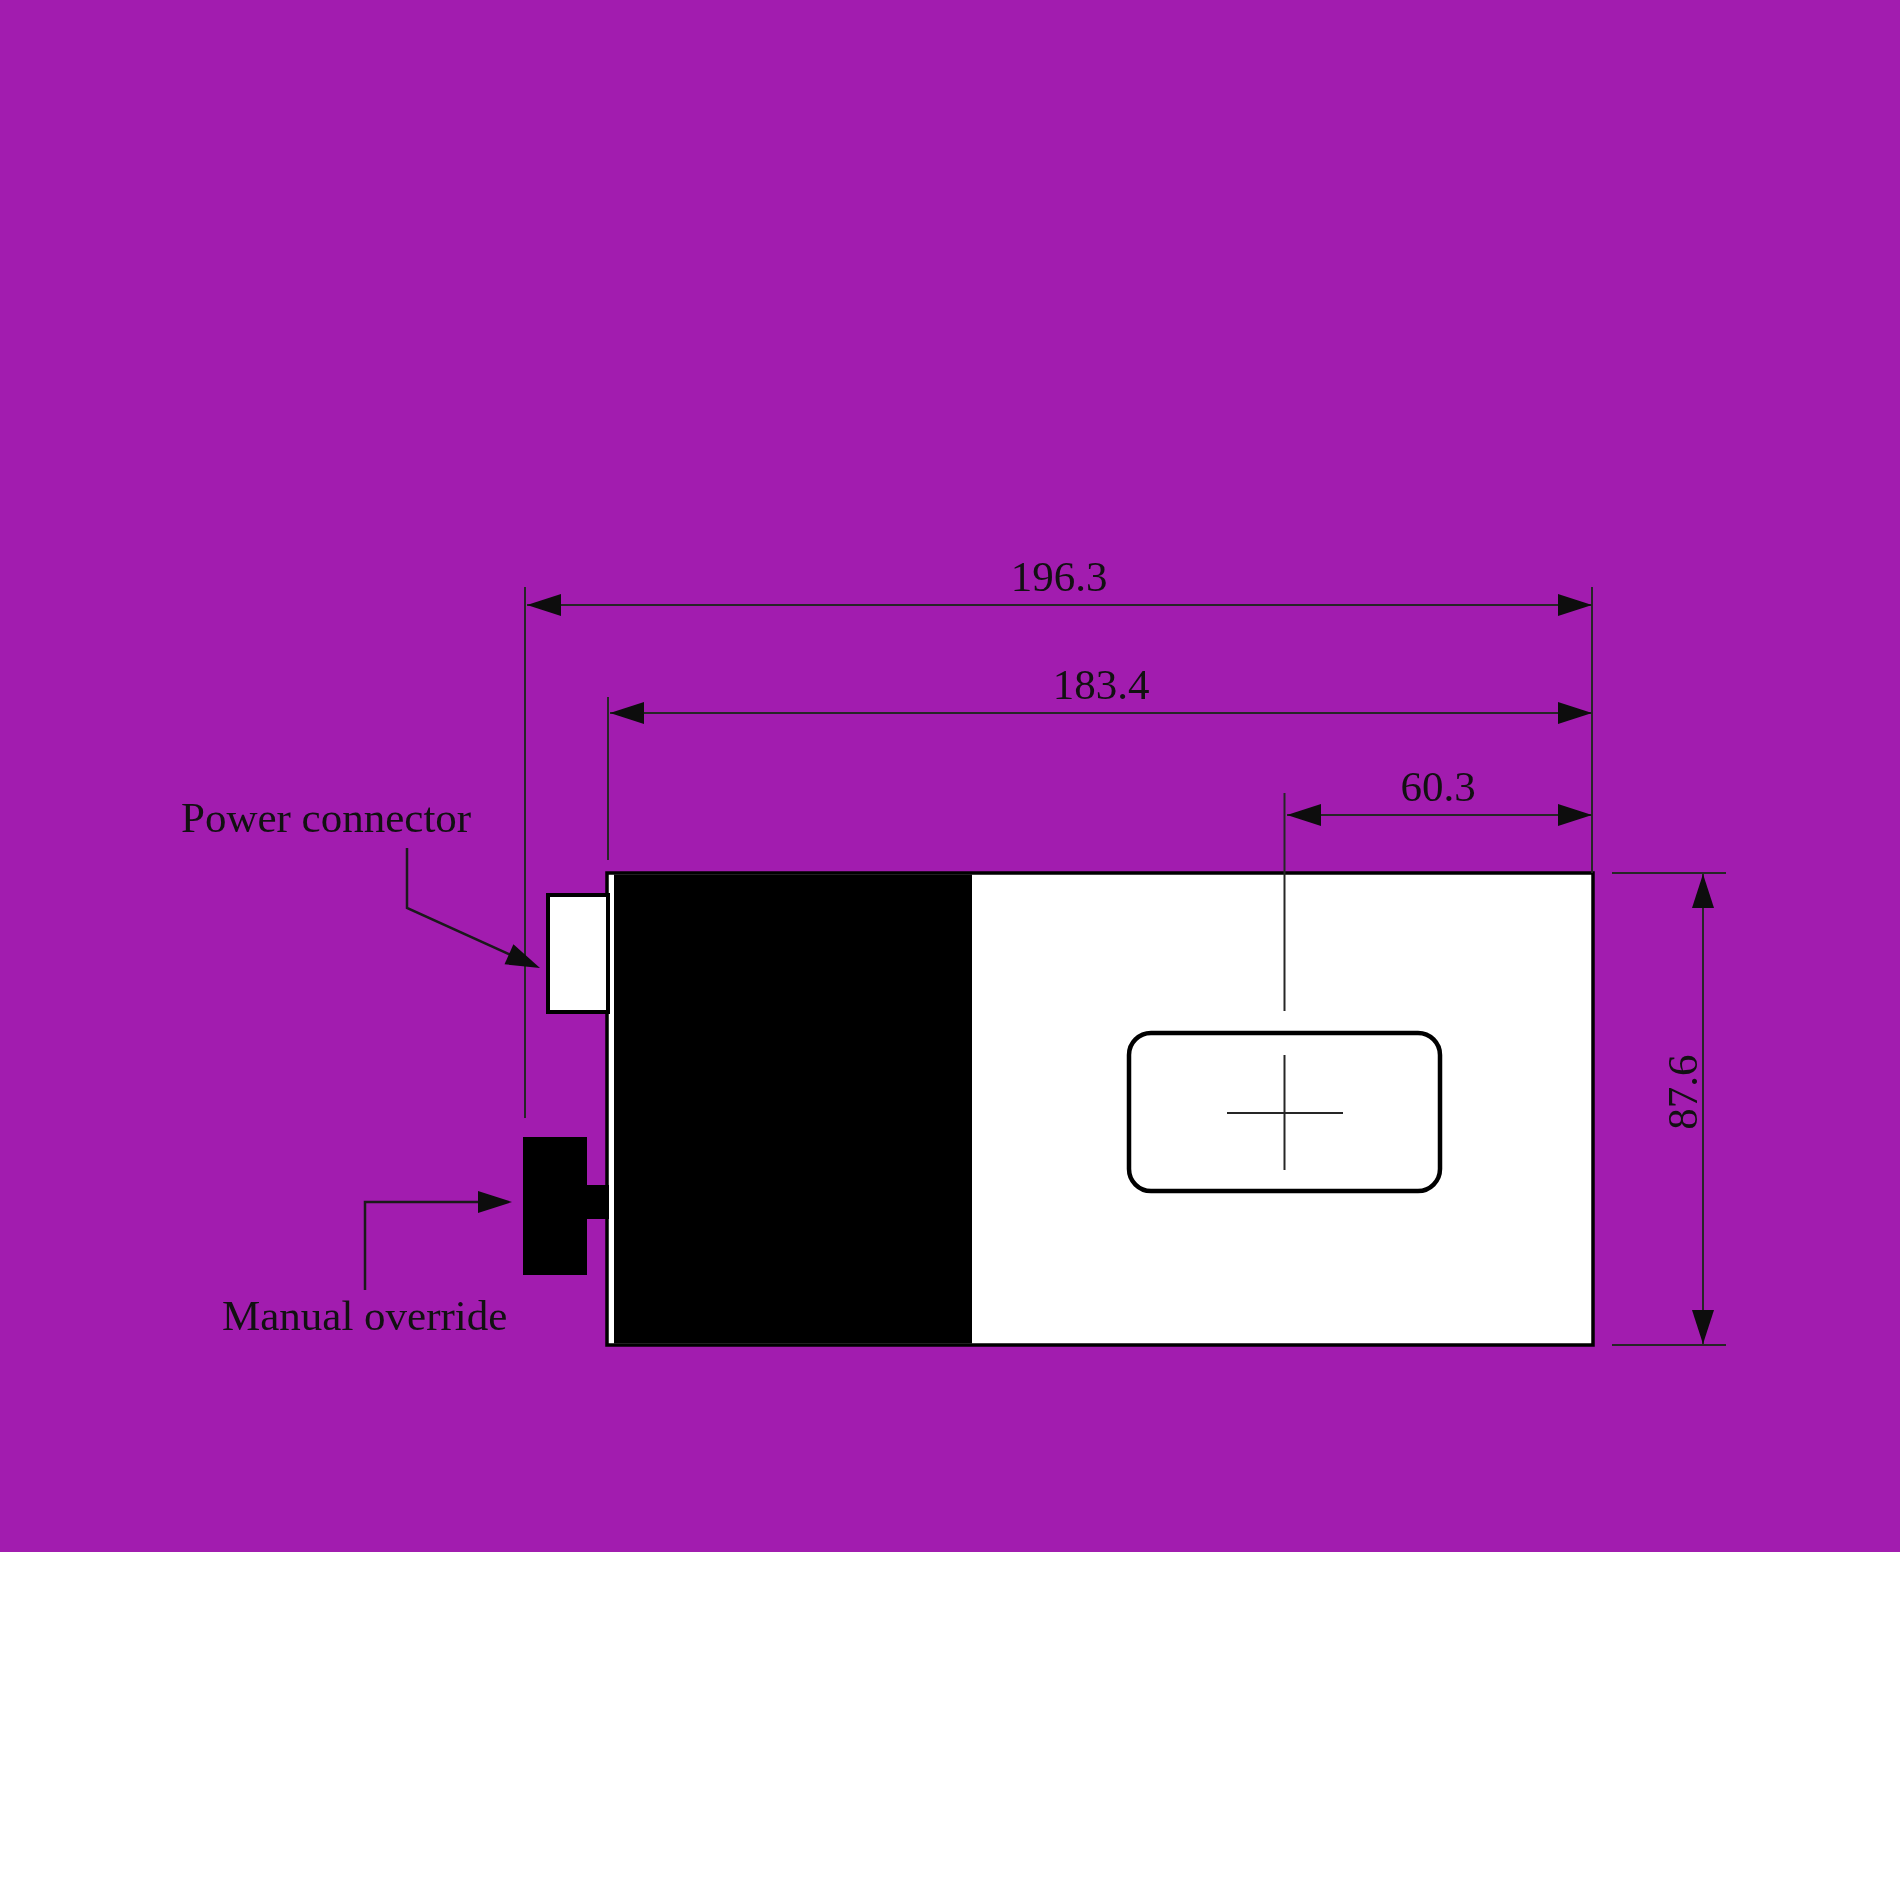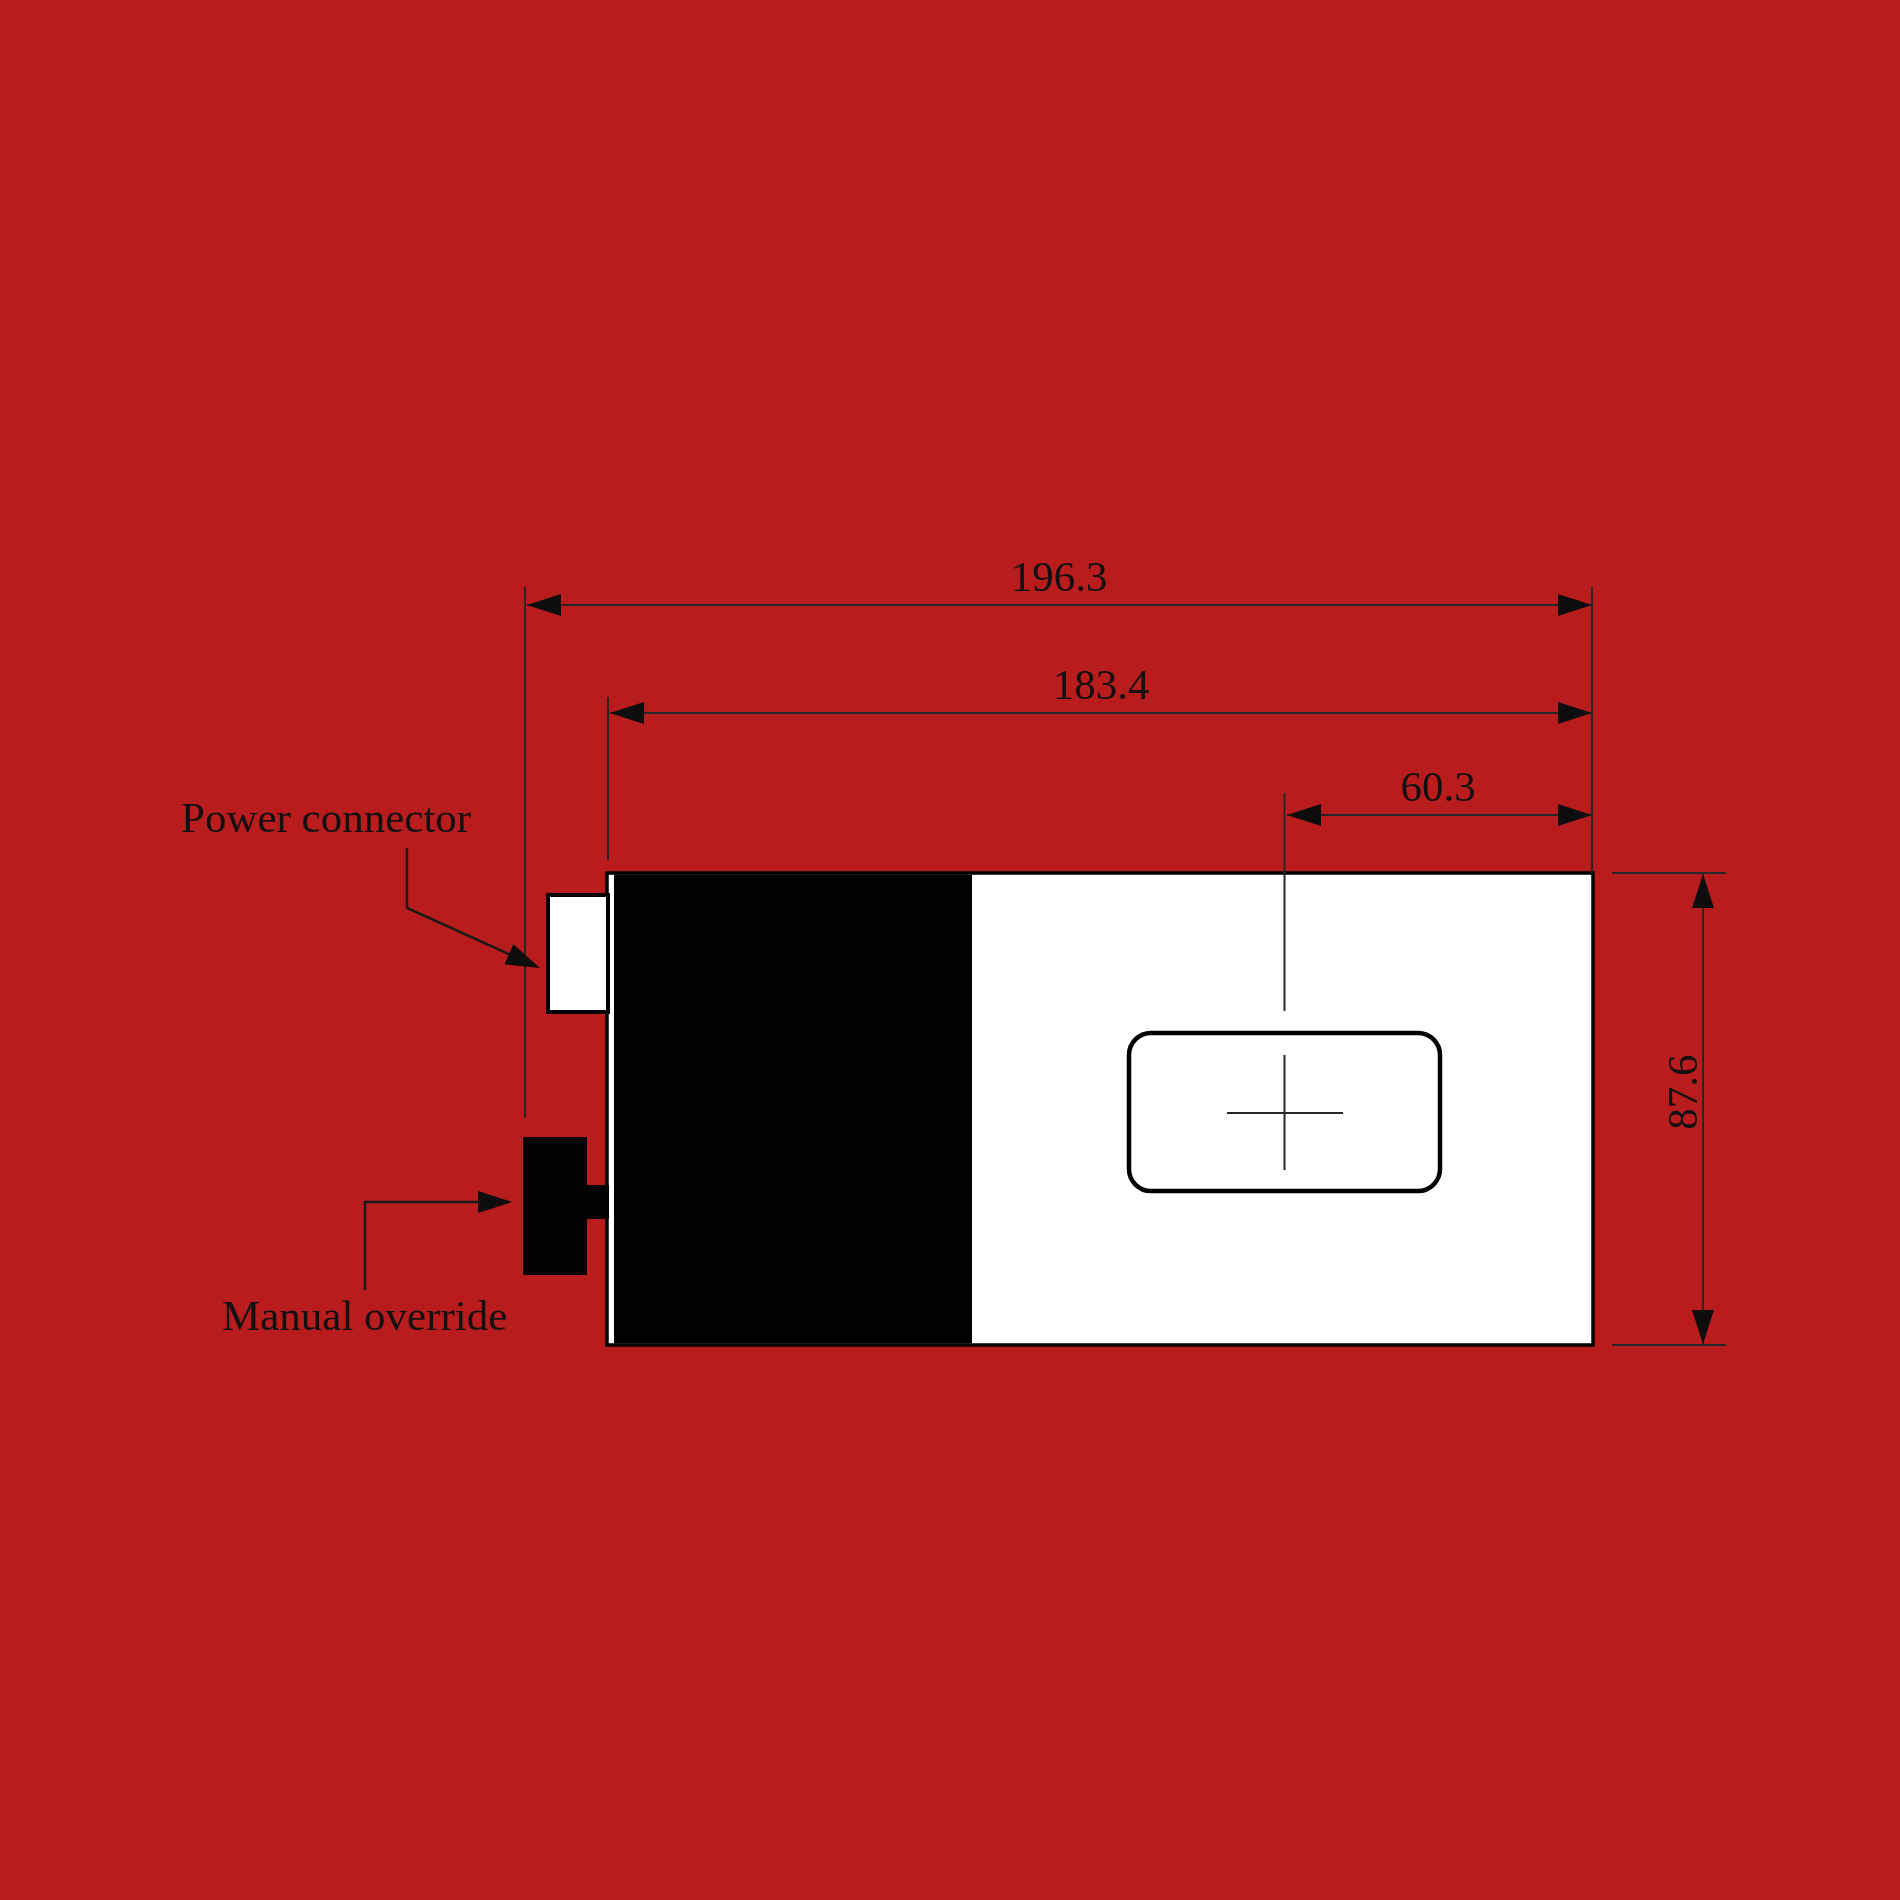--- a/index.html
+++ b/index.html
@@ -3,22 +3,22 @@
 <meta charset="utf-8">
 <style>
   html, body {
     margin: 0;
     padding: 0;
     background: #ffffff;
   }
   .canvas {
     position: relative;
     width: 1900px;
-    height: 1900px;
-    background: #b91c1c;
+    height: 1552px;
+    background: #a21caf;
     overflow: hidden;
   }
   svg {
     display: block;
   }
   text {
     font-family: "Liberation Serif", "DejaVu Serif", serif;
     fill: #111111;
   }
   .dim-text {

